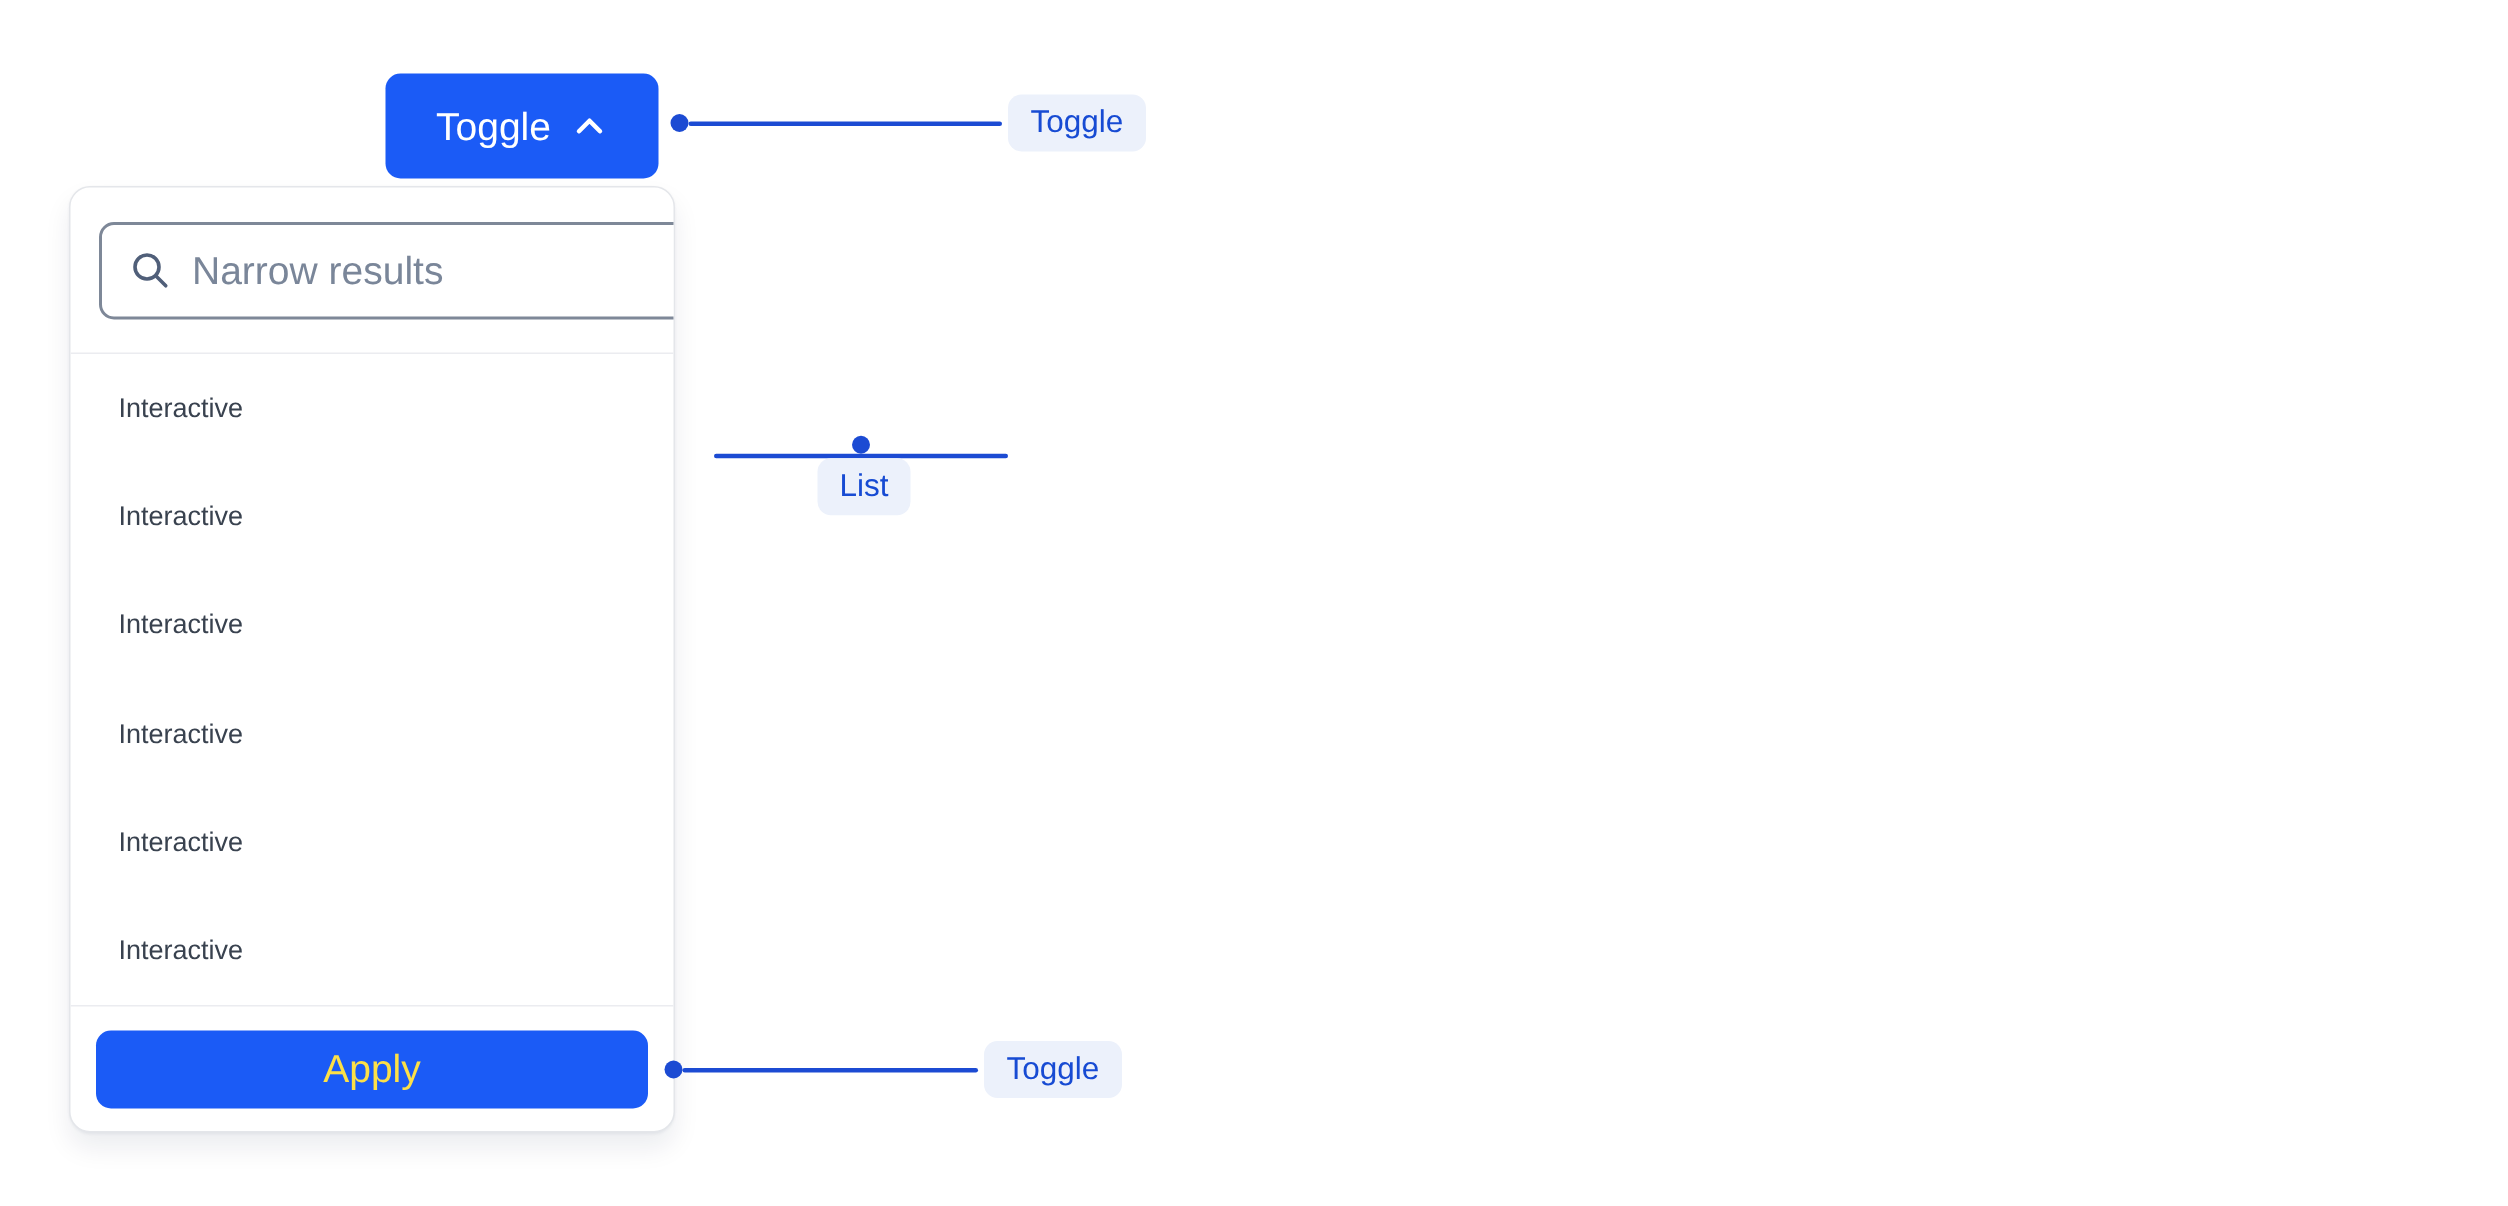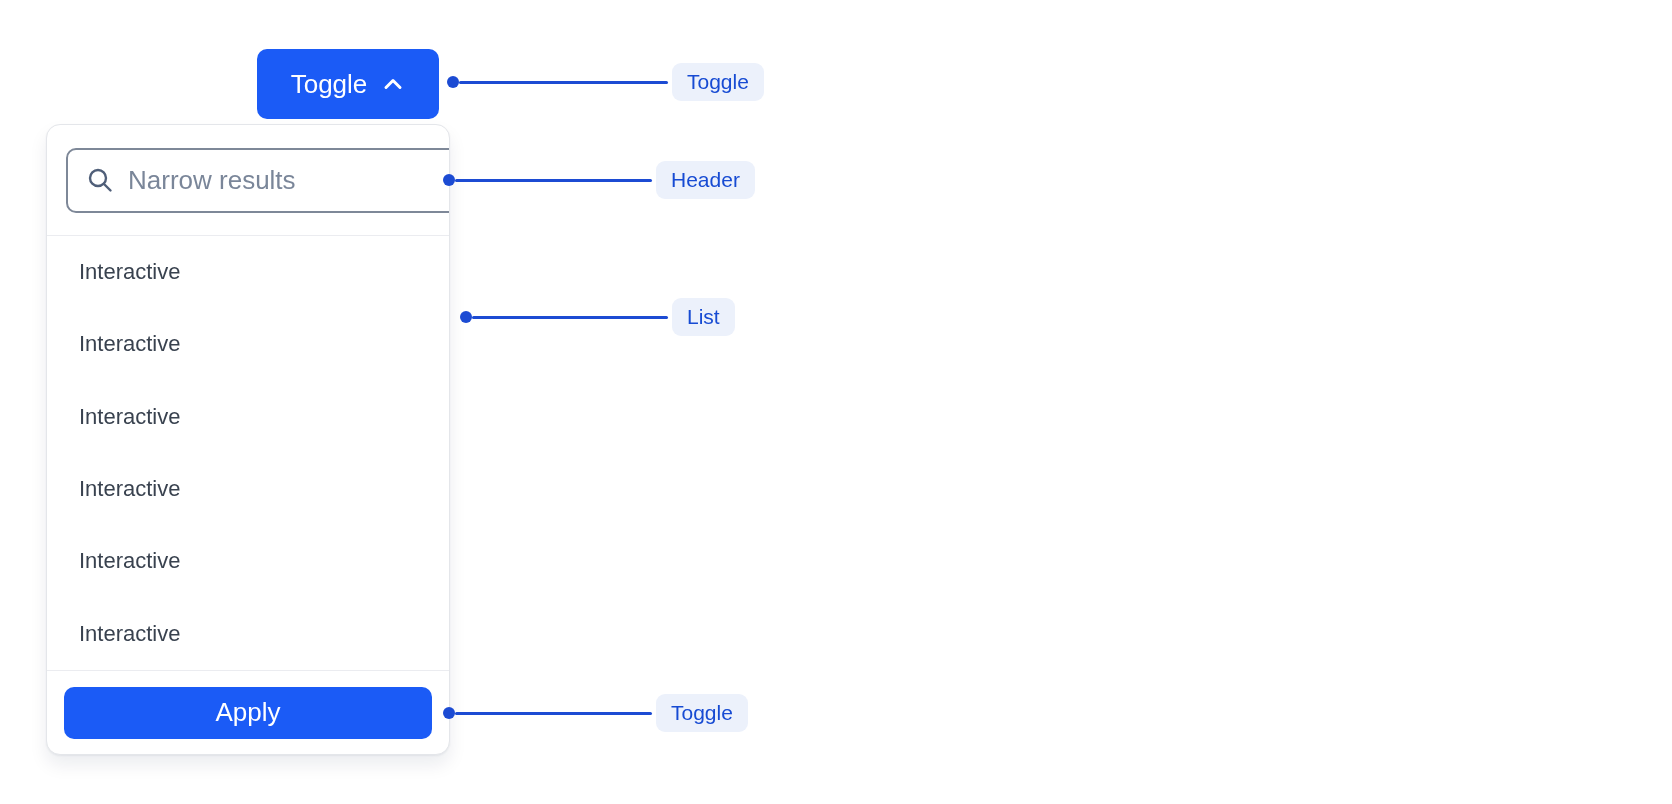--- a/index.html
+++ b/index.html
@@ -37,29 +37,29 @@
   .search-input {
     flex:1; border:none; outline:none; background:transparent;
     font-size:26px; color:#39424F; min-width:0;
     font-family:"Liberation Sans","DejaVu Sans",sans-serif;
   }
   .search-input::placeholder { color:#7A8699; opacity:1; }
 
   .panel-list { flex:1 1 auto; list-style:none; display:flex; flex-direction:column; }
   .list-item {
     height:72.3px; display:flex; align-items:center; padding-left:32px;
-    font-size:22px; color:#39424F; cursor:pointer;
+    font-size:18px; color:#39424F; cursor:pointer;
   }
 
   .panel-footer {
     height:84px; flex:0 0 auto; border-top:1px solid #EBECF0;
     display:flex; align-items:center; padding:0 17px;
   }
   .apply-btn {
-    flex:1; height:52px; background:#1B5BF6; color:#ffffff;
+    flex:1; height:52px; background:#1B5BF6; color:#fde047;
     border:none; border-radius:10px; font-size:26px; font-weight:500;
     cursor:pointer; font-family:"Liberation Sans","DejaVu Sans",sans-serif;
   }
 
   
   .callout {
     position:absolute; display:flex; align-items:center;
     transform:translateY(-50%); pointer-events:none;
   }
   .callout .dot {
@@ -116,27 +116,22 @@
     </div>
 
   </div>
 
   <div class="callout" style="left:447px; top:82px;">
     <span class="dot"></span>
     <span class="line" style="width:209px;"></span>
     <span class="badge">Toggle</span>
   </div>
 
-  <div class="callout" style="left:443px; top:180px;">
-    <span class="dot"></span>
-    <span class="line" style="width:197px;"></span>
-    <span class="badge">Header</span>
-  </div>
 
-  <div class="callout" style="left:460px; top:317px;">
+  <div class="callout" style="left:476px; top:317px;flex-direction:column;">
     <span class="dot"></span>
     <span class="line" style="width:196px;"></span>
     <span class="badge">List</span>
   </div>
 
   <div class="callout" style="left:443px; top:713px;">
     <span class="dot"></span>
     <span class="line" style="width:197px;"></span>
     <span class="badge">Toggle</span>
   </div>

